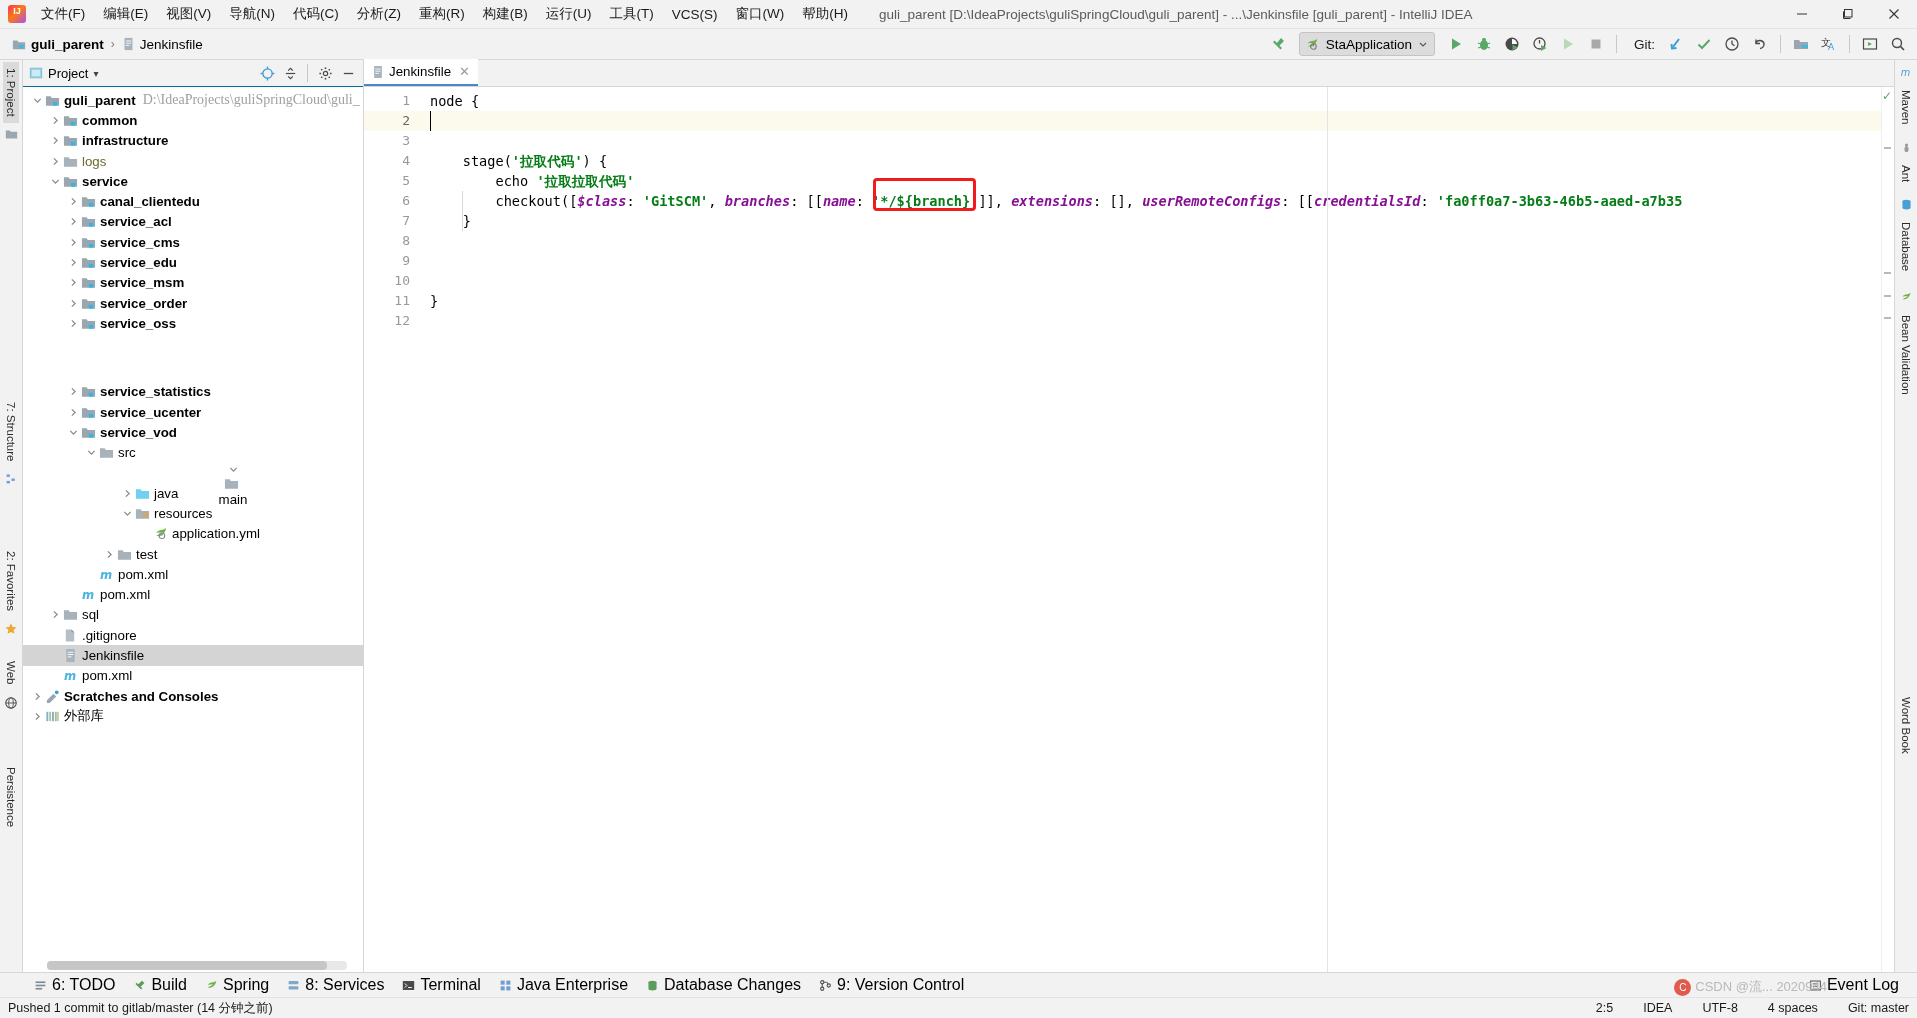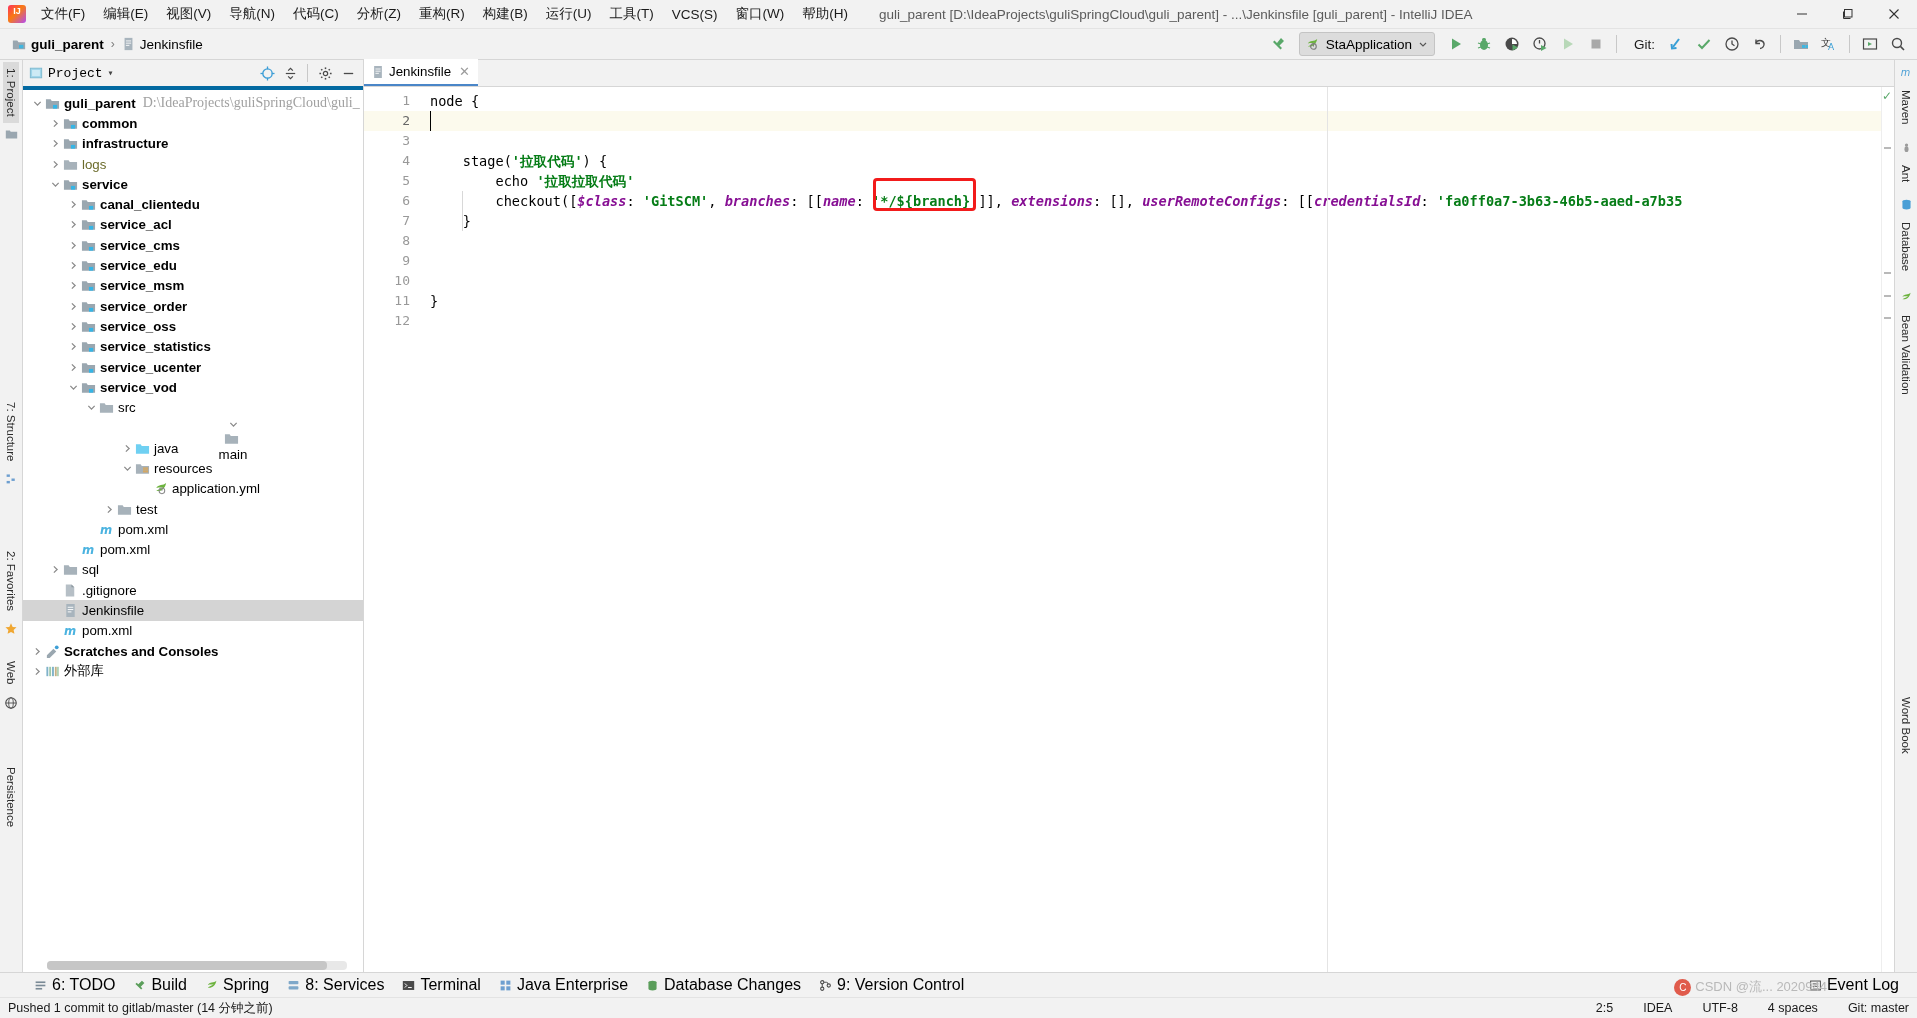--- a/index.html
+++ b/index.html
@@ -43,21 +43,21 @@
 
   
   .rail{width:22px;background:#f2f2f2;border-right:1px solid #d6d6d6;display:flex;flex-direction:column;
         align-items:center;flex:none;position:relative;}
   .rail-tab{writing-mode:vertical-rl;font-size:11.5px;color:#2b2b2b;padding:6px 2px;white-space:nowrap;cursor:default;}
   .rail-tab.active{background:#dadada;}
   .rail-icon{margin:5px 0;display:flex;align-items:center;justify-content:center;}
 
   
   .project-panel{width:340px;background:#fff;display:flex;flex-direction:column;flex:none;border-right:1px solid #d6d6d6;}
-  .pp-head{height:26px;display:flex;align-items:center;background:#f2f2f2;border-bottom:4px solid #0369a1;padding-left:6px;flex:none;font-family:Liberation Mono, monospace;}
+  .pp-head{height:26px;display:flex;align-items:center;background:#f2f2f2;border-bottom:1px solid #0369a1;padding-left:6px;flex:none;}
   .pp-title{display:flex;align-items:center;gap:5px;font-size:13px;}
   .pp-head-actions{margin-left:auto;display:flex;align-items:center;gap:1px;padding-right:4px;}
   .pp-act{width:22px;height:22px;display:flex;align-items:center;justify-content:center;border-radius:3px;}
   .tree{flex:1;overflow:hidden;padding-top:3px;background:#fff;position:relative;}
   .node{display:flex;align-items:center;height:20.3px;white-space:nowrap;cursor:default;font-size:13.3px;}
   .node.selected{background:#d4d4d4;}
   .twisty{width:13px;height:13px;display:flex;align-items:center;justify-content:center;flex:none;color:#8a8a8a;}
   .twisty.empty{visibility:hidden;}
   .node-ico{width:16px;height:16px;margin-right:4px;flex:none;display:flex;align-items:center;justify-content:center;}
   .node-label{font-weight:bold;color:#000;}
@@ -540,21 +540,21 @@
               </svg>
             </span>
             <span class="node-ico">
               <svg width="15" height="15" viewBox="0 0 16 16">
                 <path d="M1 3.5h5l1.2 1.8H15v8.2H1z" fill="#9aa7b0"></path>
                 <rect x="8.5" y="9.5" width="4.5" height="4" fill="#35b5e6"></rect>
               </svg>
             </span>
             <span class="node-label">service_oss</span>
           </div>
-          <div class="node" style="padding-left: 44px;">
+          <div class="node" style="padding-left: 44px; margin-top: 48px;">
             <span class="twisty">
               <svg width="9" height="9" viewBox="0 0 10 10">
                 <path d="M3.2 1.5L6.8 5 3.2 8.5" fill="none" stroke="#8a8a8a" stroke-width="1.4"></path>
               </svg>
             </span>
             <span class="node-ico">
               <svg width="15" height="15" viewBox="0 0 16 16">
                 <path d="M1 3.5h5l1.2 1.8H15v8.2H1z" fill="#9aa7b0"></path>
                 <rect x="8.5" y="9.5" width="4.5" height="4" fill="#35b5e6"></rect>
               </svg>

